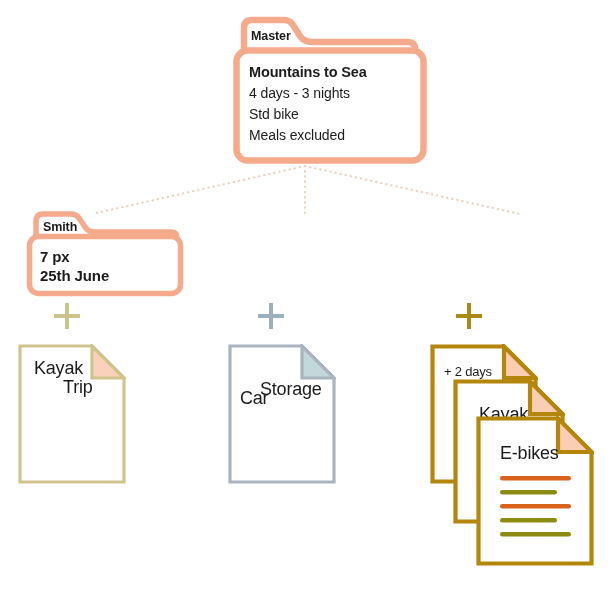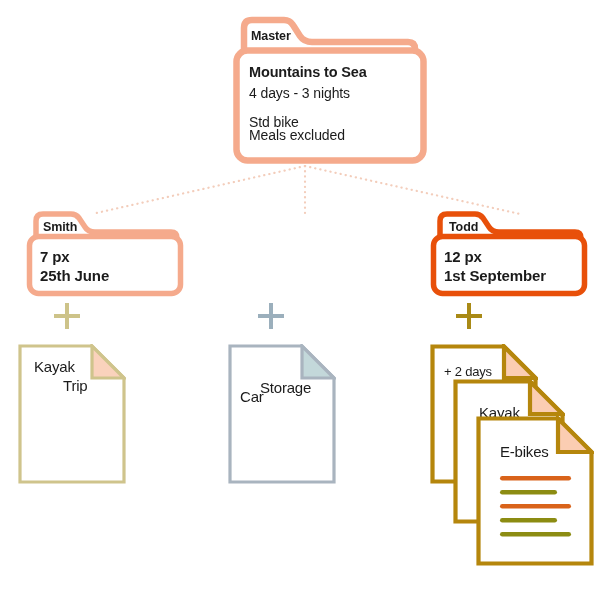--- a/index.html
+++ b/index.html
@@ -83,21 +83,21 @@
   }
 
   
   .docstack { position: absolute; }
   .doc {
     position: absolute;
   }
   .doc svg { display: block; }
   .doc-label {
     position: absolute;
-    font-size: 15px;
+    font-size: 18px;
     color: #1b1b1b;
     white-space: nowrap;
     letter-spacing: -0.2px;
   }
   .doc-label.sm { font-size: 13px; }
 </style>
 </head>
 <body>
 
 <div id="canvas">
@@ -114,46 +114,36 @@
     <svg width="196" height="152" viewBox="0 0 196 152">
 
       <path d="M12,40 L12,14 Q12,6 20,6 L52,6 Q58,6 61,11
                L68,22 Q72,28 80,28 L176,28 Q183,28 183,35 L183,48" fill="none" stroke="#F5AA8C" stroke-width="6.5" stroke-linejoin="round" stroke-linecap="round"></path>
 
       <rect x="4.5" y="36.5" width="187" height="110" rx="11" ry="11" fill="#ffffff" stroke="#F5AA8C" stroke-width="6.5"></rect>
     </svg>
     <span class="folder-tab-label" style="left:19px; top:15px;">Master</span>
     <span class="folder-body-text master-title" style="left:17px; top:50px;">Mountains to Sea</span>
     <span class="folder-body-text master-line" style="left:17px; top:71px;">4 days - 3 nights</span>
-    <span class="folder-body-text master-line" style="left:17px; top:92px;margin-top:8px;">Std bike</span>
+    <span class="folder-body-text master-line" style="left:17px; top:92px;">Std bike</span>
     <span class="folder-body-text master-line" style="left:17px; top:113px;">Meals excluded</span>
   </div>
 
   <div class="folder" style="left:26px; top:208px; width:160px; height:90px;">
     <svg width="160" height="90" viewBox="0 0 160 90">
       <path d="M10,32 L10,13 Q10,6 17,6 L45,6 Q50,6 53,10
                L59,19 Q62,24 69,24 L145,24 Q151,24 151,30 L151,40" fill="none" stroke="#F5AA8C" stroke-width="5.5" stroke-linejoin="round" stroke-linecap="round"></path>
       <rect x="3.5" y="28.5" width="151" height="57" rx="9" ry="9" fill="#ffffff" stroke="#F5AA8C" stroke-width="5.5"></rect>
     </svg>
     <span class="folder-tab-label" style="left:17px; top:12px;">Smith</span>
     <span class="folder-body-text child-line" style="left:14px; top:40px;">7 px</span>
     <span class="folder-body-text child-line" style="left:14px; top:59px;">25th June</span>
   </div>
 
 
-  <div class="folder" style="left:430px; top:208px; width:160px; height:90px;">
-    <svg width="160" height="90" viewBox="0 0 160 90">
-      <path d="M10,32 L10,13 Q10,6 17,6 L45,6 Q50,6 53,10
-               L59,19 Q62,24 69,24 L145,24 Q151,24 151,30 L151,40" fill="none" stroke="#E8500A" stroke-width="5.5" stroke-linejoin="round" stroke-linecap="round"></path>
-      <rect x="3.5" y="28.5" width="151" height="57" rx="9" ry="9" fill="#ffffff" stroke="#E8500A" stroke-width="5.5"></rect>
-    </svg>
-    <span class="folder-tab-label" style="left:19px; top:12px;">Todd</span>
-    <span class="folder-body-text child-line" style="left:14px; top:40px;">12 px</span>
-    <span class="folder-body-text child-line" style="left:14px; top:59px;">1st September</span>
-  </div>
 
   <div class="plus" style="left:54px; top:303px; color:#CDC389;">
     <span class="bar h"></span>
     <span class="bar v"></span>
   </div>
   <div class="plus" style="left:258px; top:303px; color:#9BAFBC;">
     <span class="bar h"></span>
     <span class="bar v"></span>
   </div>
   <div class="plus" style="left:456px; top:303px; color:#A98A16;">

